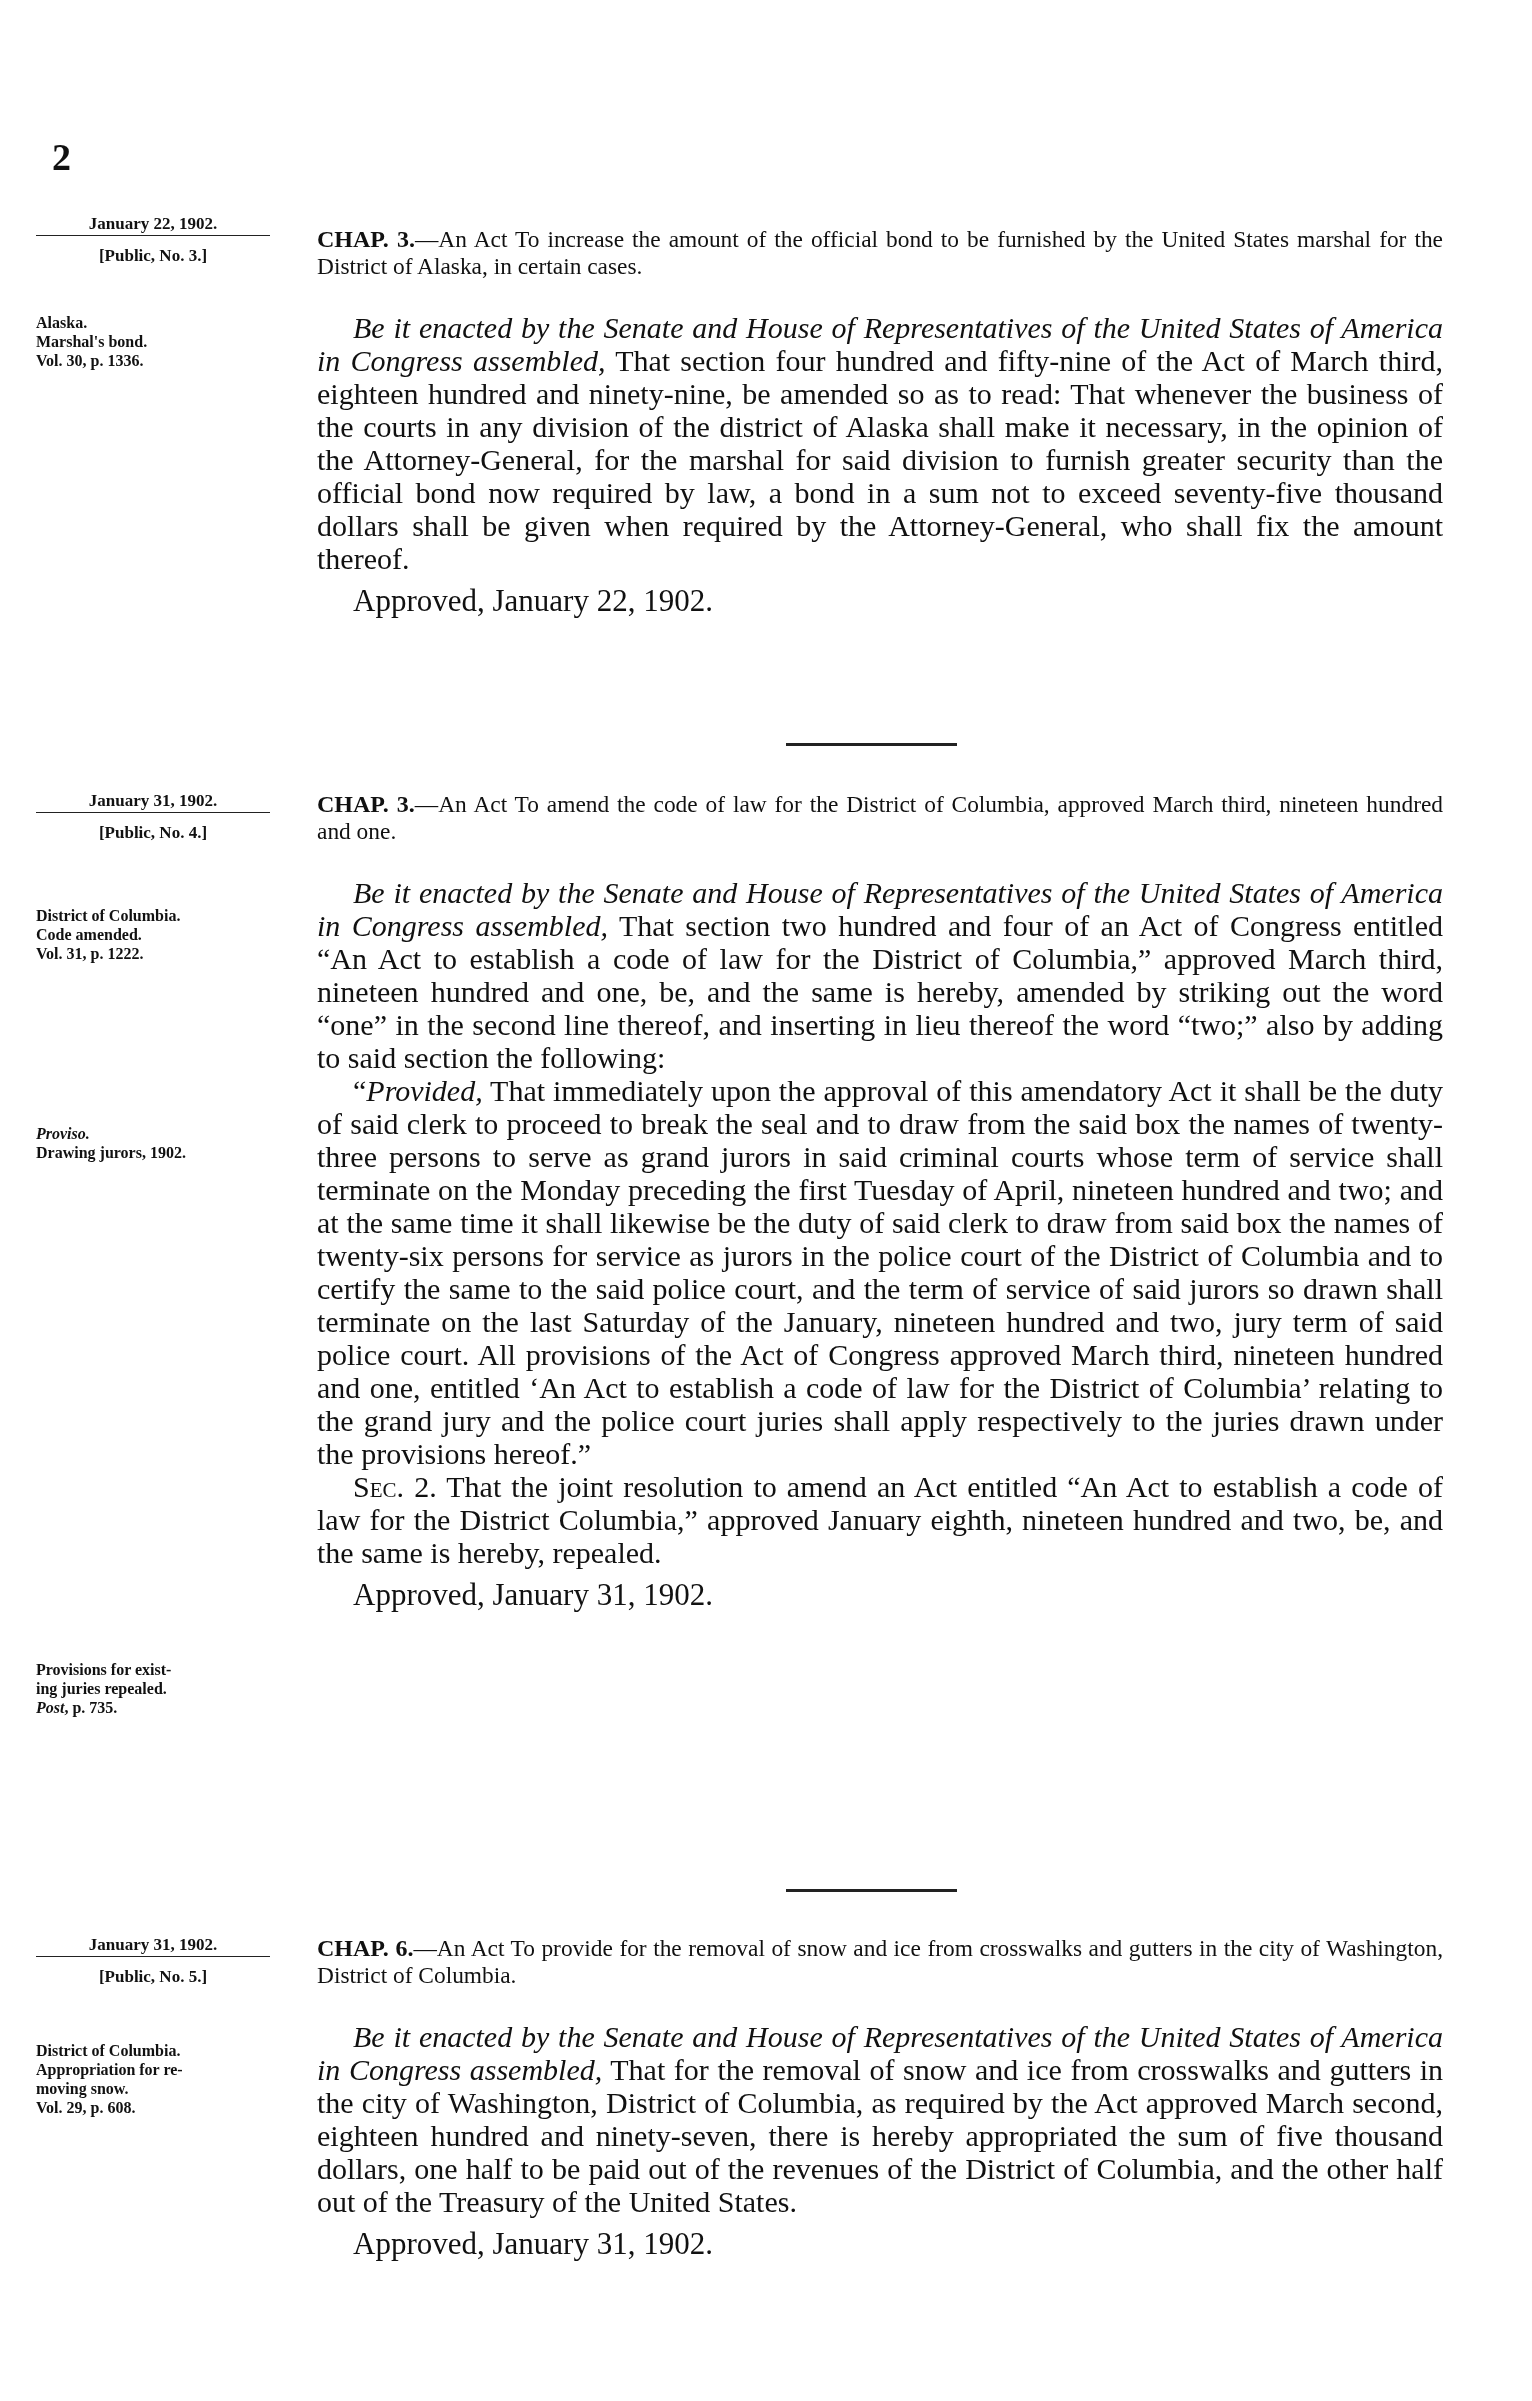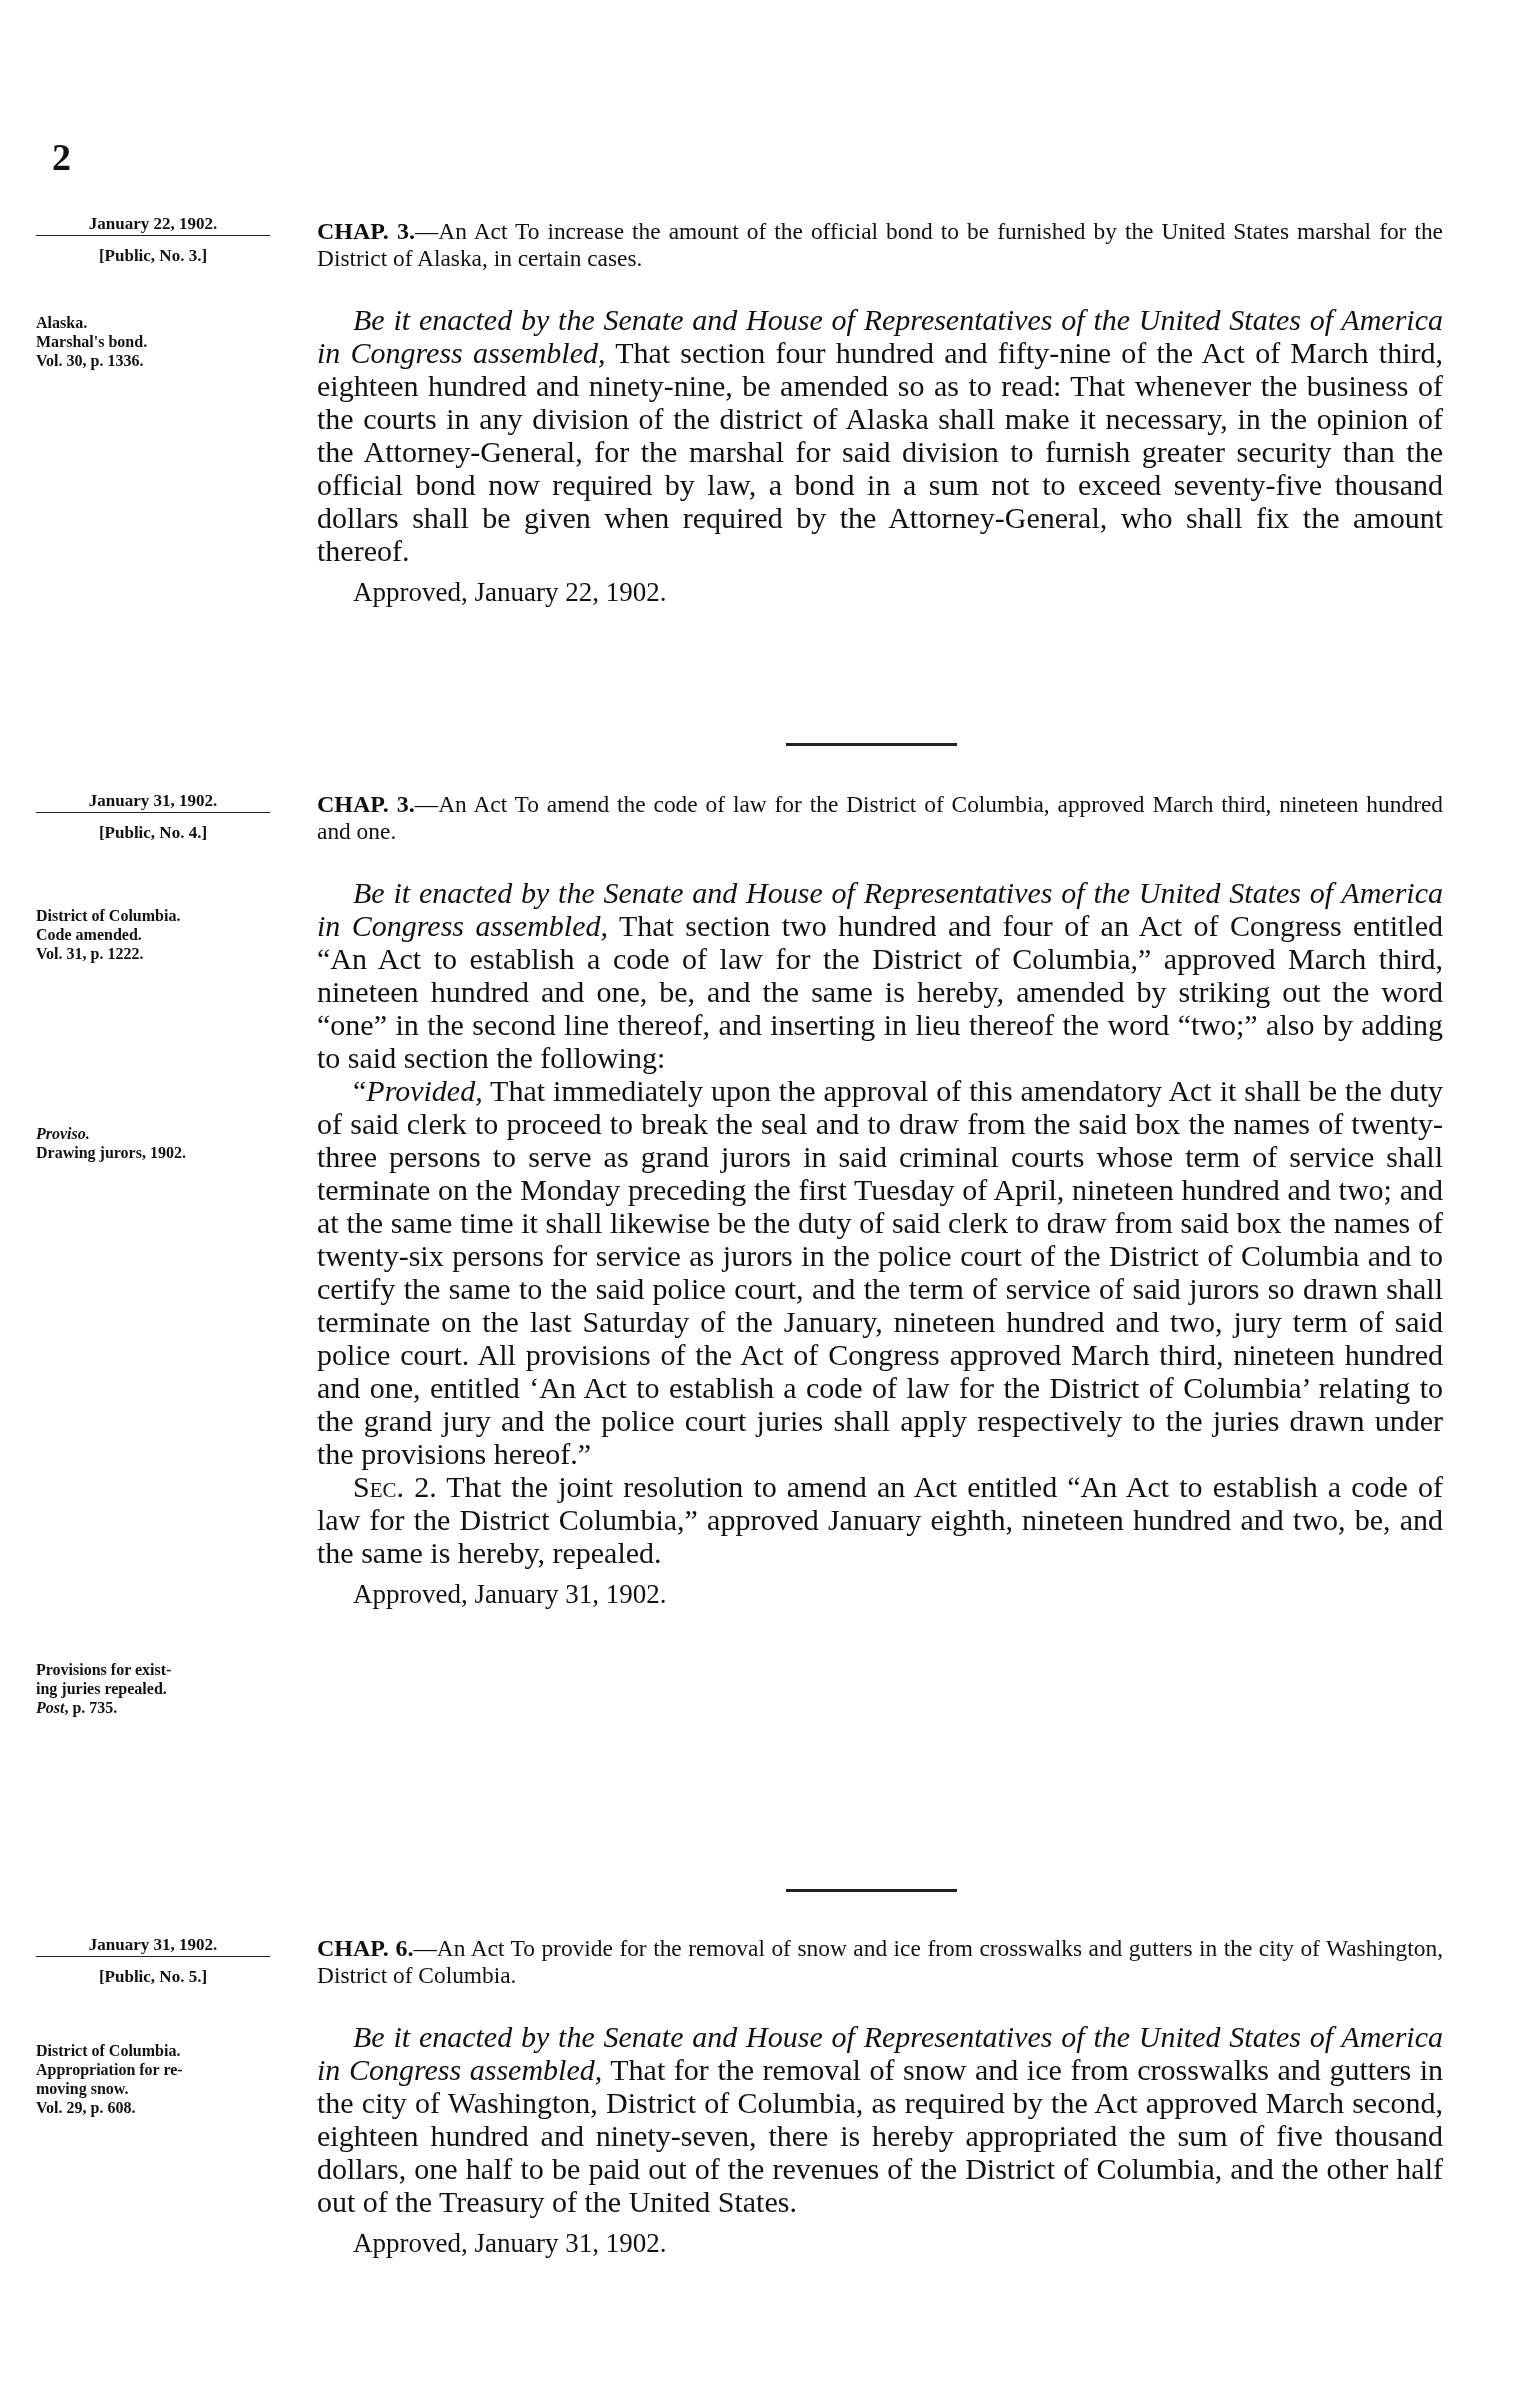--- a/index.html
+++ b/index.html
@@ -14,42 +14,42 @@
   .margin .date { text-align:center; width:234px; font-size:17px; padding-bottom:2px; border-bottom:1.8px solid #222; }
   .margin .pub { text-align:center; width:234px; font-size:17px; margin-top:10px; }
   .margin .note { position:absolute; left:36px; width:243px; font-size:16px; line-height:19px; }
   .margin .note i { font-weight:bold; }
   .body { position:absolute; left:317px; width:1126px; font-size:30px; line-height:33px; text-align:justify; }
   .title-line { font-size:23.4px; line-height:27px; }
   .title-line b { font-size:24px; }
   .enact { margin-top:31px; text-indent:36px; }
   .enact i { font-style:italic; }
   .para { text-indent:36px; }
-  .approved { margin-top:9px; text-indent:36px; font-size:27px; }
+  .approved { margin-top:9px; text-indent:36px; font-size:31px; }
   .rule { position:absolute; height:2.7px; background:#222; width:171px; left:786px; }
   .sc2 { font-variant:small-caps; }
 </style>
 </head>
 <body>
 
 <div class="header">
   <span class="page-num">2</span>
 </div>
 
 <div class="chapter" style="top:214px;">
   <div class="margin" style="top:0;">
     <div class="date">January 22, 1902.</div>
     <div class="pub">[Public, No. 3.]</div>
     <div class="note" style="top:99px;left:0;">
       <div>Alaska.</div>
       <div>Marshal's bond.</div>
       <div>Vol. 30, p. 1336.</div>
     </div>
   </div>
-  <div class="body" style="top:4px;">
+  <div class="body" style="top:12px;">
     <div class="title-line"><b>CHAP. 3.</b><span>—An Act To increase the amount of the official bond to be furnished by the United States marshal for the District of Alaska, in certain cases.</span></div>
     <div class="enact"><i>Be it enacted by the Senate and House of Representatives of the United States of America in Congress assembled,</i> <span>That section four hundred and fifty-nine of the Act of March third, eighteen hundred and ninety-nine, be amended so as to read: That whenever the business of the courts in any division of the district of Alaska shall make it necessary, in the opinion of the Attorney-General, for the marshal for said division to furnish greater security than the official bond now required by law, a bond in a sum not to exceed seventy-five thousand dollars shall be given when required by the Attorney-General, who shall fix the amount thereof.</span></div>
     <div class="approved">Approved, January 22, 1902.</div>
   </div>
 </div>
 
 <div class="rule" style="top:743px;"></div>
 
 <div class="chapter" style="top:791px;">
   <div class="margin" style="top:0;">

